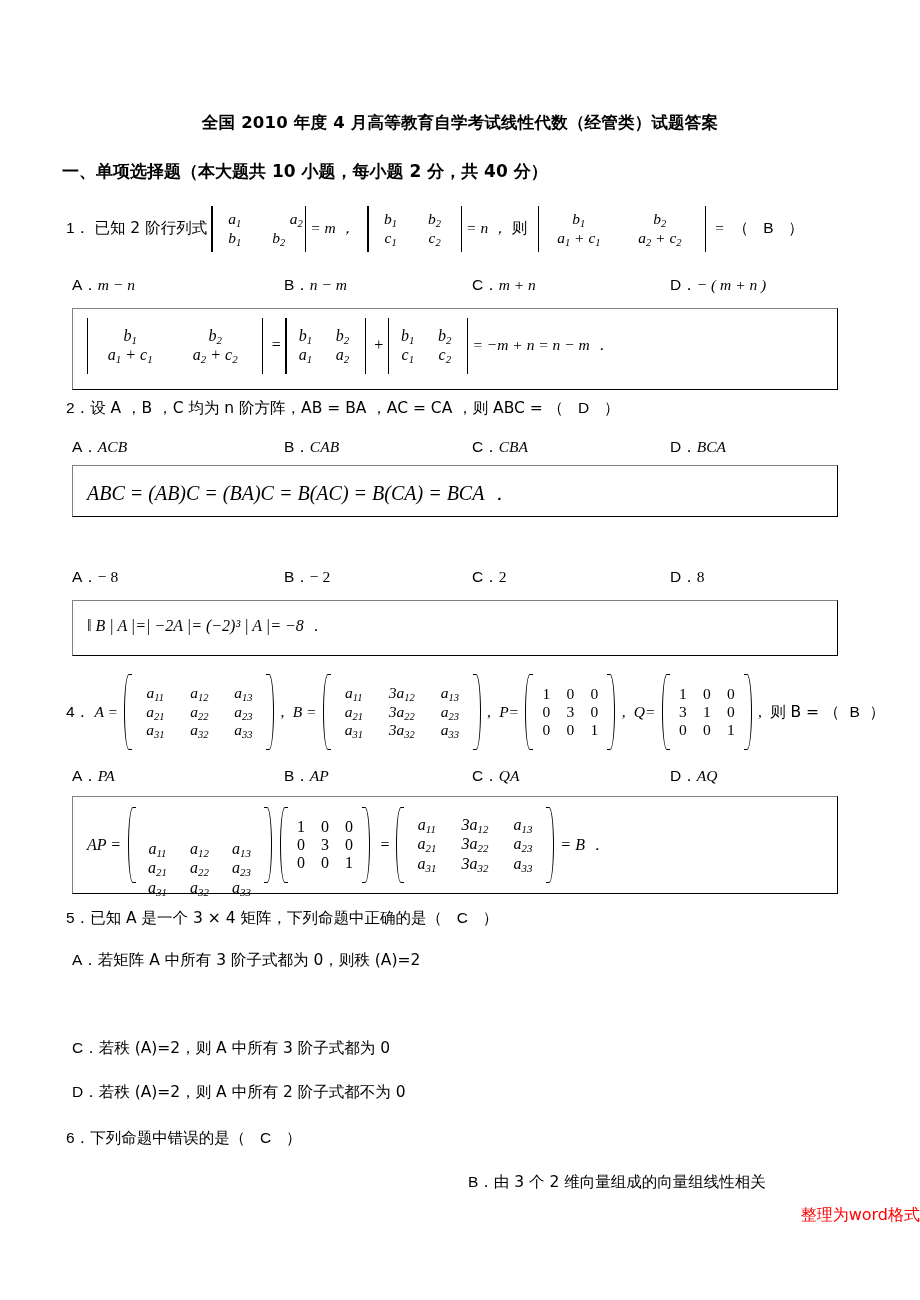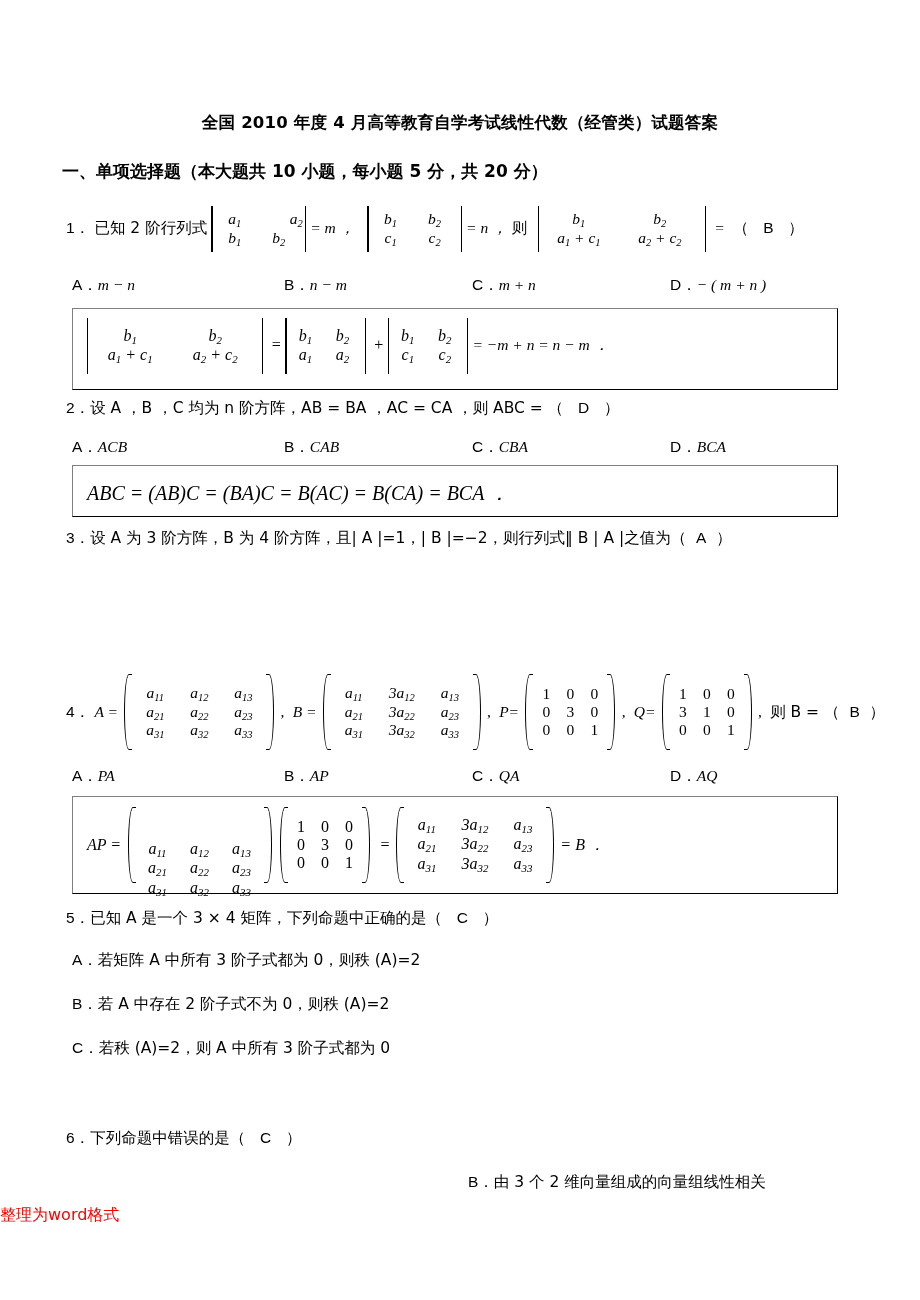--- a/index.html
+++ b/index.html
@@ -53,32 +53,32 @@
     border:1px solid #000;border-radius:50%/50%;
   }
   .mtx .lp:before{border-right:none;border-top:none;border-bottom:none;
      box-shadow:none;}
   .mtx .lp:before{left:2px;border-left:1.2px solid #000;border-top:1.2px solid #000;border-bottom:1.2px solid #000;border-right:none;border-radius:60% 0 0 60%/50% 0 0 50%;width:7px;}
   .mtx .rp:before{right:2px;border-right:1.2px solid #000;border-top:1.2px solid #000;border-bottom:1.2px solid #000;border-left:none;border-radius:0 60% 60% 0/0 50% 50% 0;width:7px;}
   .mtx .vb{display:inline-block;width:1.2px;background:#000;align-self:stretch;margin:1px 0;}
   .mtx .grid{display:inline-block;padding:1px 2px;}
 
   .footer{
-    position:absolute;left:0;top:1205px;width:920px;text-align:left;
+    position:absolute;left:0;top:1205px;width:920px;text-align:right;
     color:#ff0000;font-size:16px;
   }
 </style>
 </head>
 <body>
 
 <div class="page">
 
   <div class="doc-title cn">全国 2010 年度 4 月高等教育自学考试线性代数（经管类）试题答案</div>
 
-  <div class="section-head cn">一、单项选择题（本大题共 10 小题，每小题 5 分，共 20 分）</div>
+  <div class="section-head cn">一、单项选择题（本大题共 10 小题，每小题 2 分，共 40 分）</div>
 
   <div class="q" style="left:66px;top:205px;">
     <span class="qnum">1．</span>
     <span class="cn">已知 2 阶行列式</span>
 
     
     <span class="mtx" style="height:48px;">
       <span class="vb"></span>
       <span class="grid">
         <span class="row"><span class="cell" style="width:40px;">a<sub>1</sub></span><span class="cell" style="width:48px;text-align:right;">a<sub>2</sub></span></span>
@@ -162,25 +162,33 @@
     <span class="opt" style="left:400px;"><span class="qnum">C．</span><span class="mi">CBA</span></span>
     <span class="opt" style="left:598px;"><span class="qnum">D．</span><span class="mi">BCA</span></span>
   </div>
 
   <div class="ansbox" style="top:465px;height:52px;">
     <div class="inner" style="top:14px;font-size:20px;">
       <span class="mi">ABC = (AB)C = (BA)C = B(AC) = B(CA) = BCA ．</span>
     </div>
   </div>
 
-  <div class="q cn" style="left:66px;top:528px;">
-    <span class="qnum">3．</span><span>设 A 为 3 阶方阵，B 为 4 阶方阵，且| A |=1，| B |=−2，则行列式‖ B | A |之值为（</span><span>&nbsp;&nbsp;</span><span class="qnum">A</span><span>&nbsp;&nbsp;</span><span>）</span>
-  </div>
-
-
+
+  <div class="opts" style="left:72px;top:567px;height:26px;">
+    <span class="opt" style="left:0px;"><span class="qnum">A．</span><span class="mr">− 8</span></span>
+    <span class="opt" style="left:212px;"><span class="qnum">B．</span><span class="mr">− 2</span></span>
+    <span class="opt" style="left:400px;"><span class="qnum">C．</span><span class="mr">2</span></span>
+    <span class="opt" style="left:598px;"><span class="qnum">D．</span><span class="mr">8</span></span>
+  </div>
+
+  <div class="ansbox" style="top:600px;height:56px;">
+    <div class="inner" style="top:15px;font-size:16px;">
+      <span class="mi">‖ B | A |=| −2A |= (−2)³ | A |= −8 ．</span>
+    </div>
+  </div>
 
   <div class="q" style="left:66px;top:672px;">
     <span class="qnum" style="vertical-align:middle;">4．</span>
     <span class="mi" style="vertical-align:middle;">A =</span>
     <span class="mtx" style="height:80px;">
       <span class="lp"></span>
       <span class="grid">
         <span class="row"><span class="cell" style="width:44px;">a<sub>11</sub></span><span class="cell" style="width:44px;">a<sub>12</sub></span><span class="cell" style="width:44px;">a<sub>13</sub></span></span>
         <span class="row"><span class="cell" style="width:44px;">a<sub>21</sub></span><span class="cell" style="width:44px;">a<sub>22</sub></span><span class="cell" style="width:44px;">a<sub>23</sub></span></span>
         <span class="row"><span class="cell" style="width:44px;">a<sub>31</sub></span><span class="cell" style="width:44px;">a<sub>32</sub></span><span class="cell" style="width:44px;">a<sub>33</sub></span></span>
@@ -265,26 +273,26 @@
       <span class="mi" style="vertical-align:middle;">= B ．</span>
     </div>
   </div>
 
   <div class="q cn" style="left:66px;top:908px;">
     <span class="qnum">5．</span><span>已知 A 是一个 3 × 4 矩阵，下列命题中正确的是（</span><span>&nbsp;&nbsp;&nbsp;</span><span class="qnum">C</span><span>&nbsp;&nbsp;&nbsp;</span><span>）</span>
   </div>
   <div class="q cn" style="left:72px;top:950px;">
     <span class="qnum">A．</span><span>若矩阵 A 中所有 3 阶子式都为 0，则秩 (A)=2</span>
   </div>
-  <div class="q cn" style="left:72px;top:994px;">
-    <span class="qnum">B．</span><span>若 A 中存在 2 阶子式不为 0，则秩 (A)=2</span>
-  </div>
   <div class="q cn" style="left:72px;top:1038px;">
     <span class="qnum">C．</span><span>若秩 (A)=2，则 A 中所有 3 阶子式都为 0</span>
   </div>
+  <div class="q cn" style="left:72px;top:1082px;">
+    <span class="qnum">D．</span><span>若秩 (A)=2，则 A 中所有 2 阶子式都不为 0</span>
+  </div>
 
   <div class="q cn" style="left:66px;top:1128px;">
     <span class="qnum">6．</span><span>下列命题中错误的是（</span><span>&nbsp;&nbsp;&nbsp;</span><span class="qnum">C</span><span>&nbsp;&nbsp;&nbsp;</span><span>）</span>
   </div>
   <div class="q cn" style="left:468px;top:1172px;">
     <span class="qnum">B．</span><span>由 3 个 2 维向量组成的向量组线性相关</span>
   </div>
 
   <div class="footer cn">整理为word格式</div>
 

